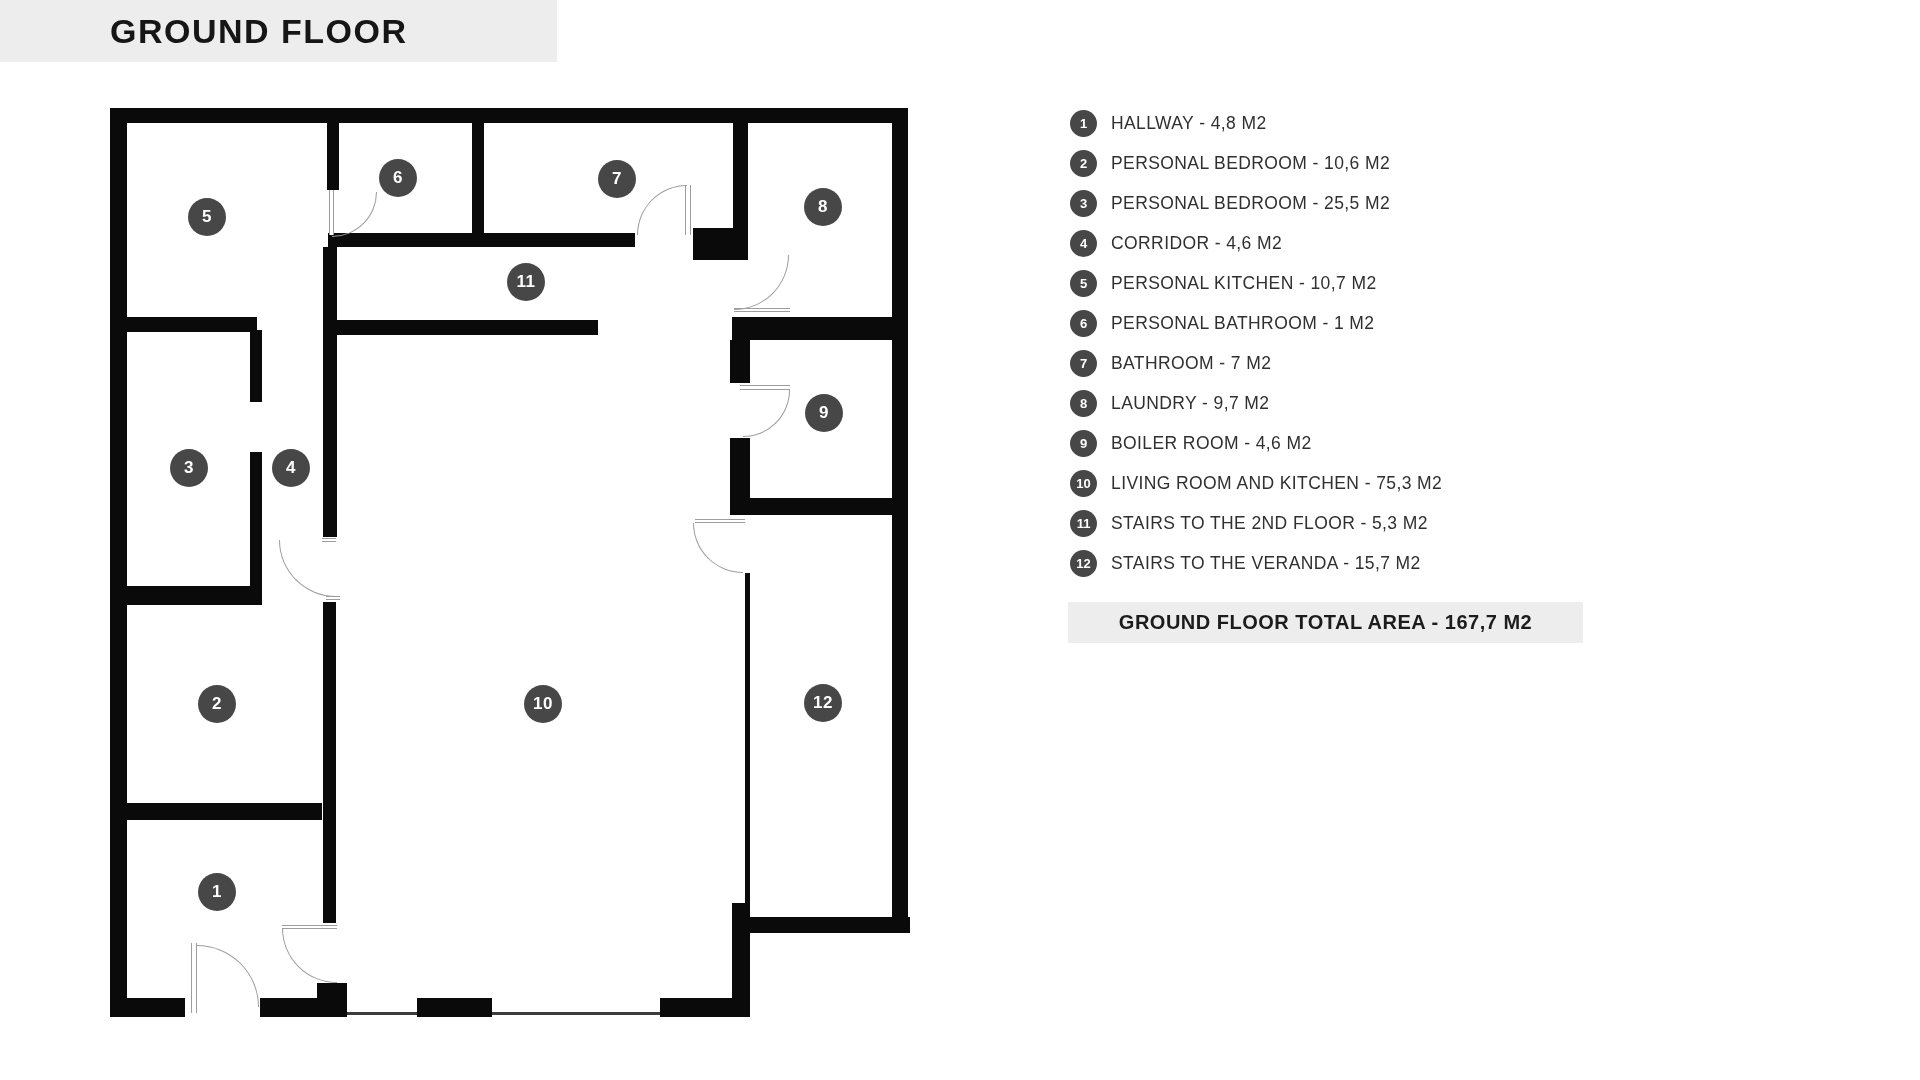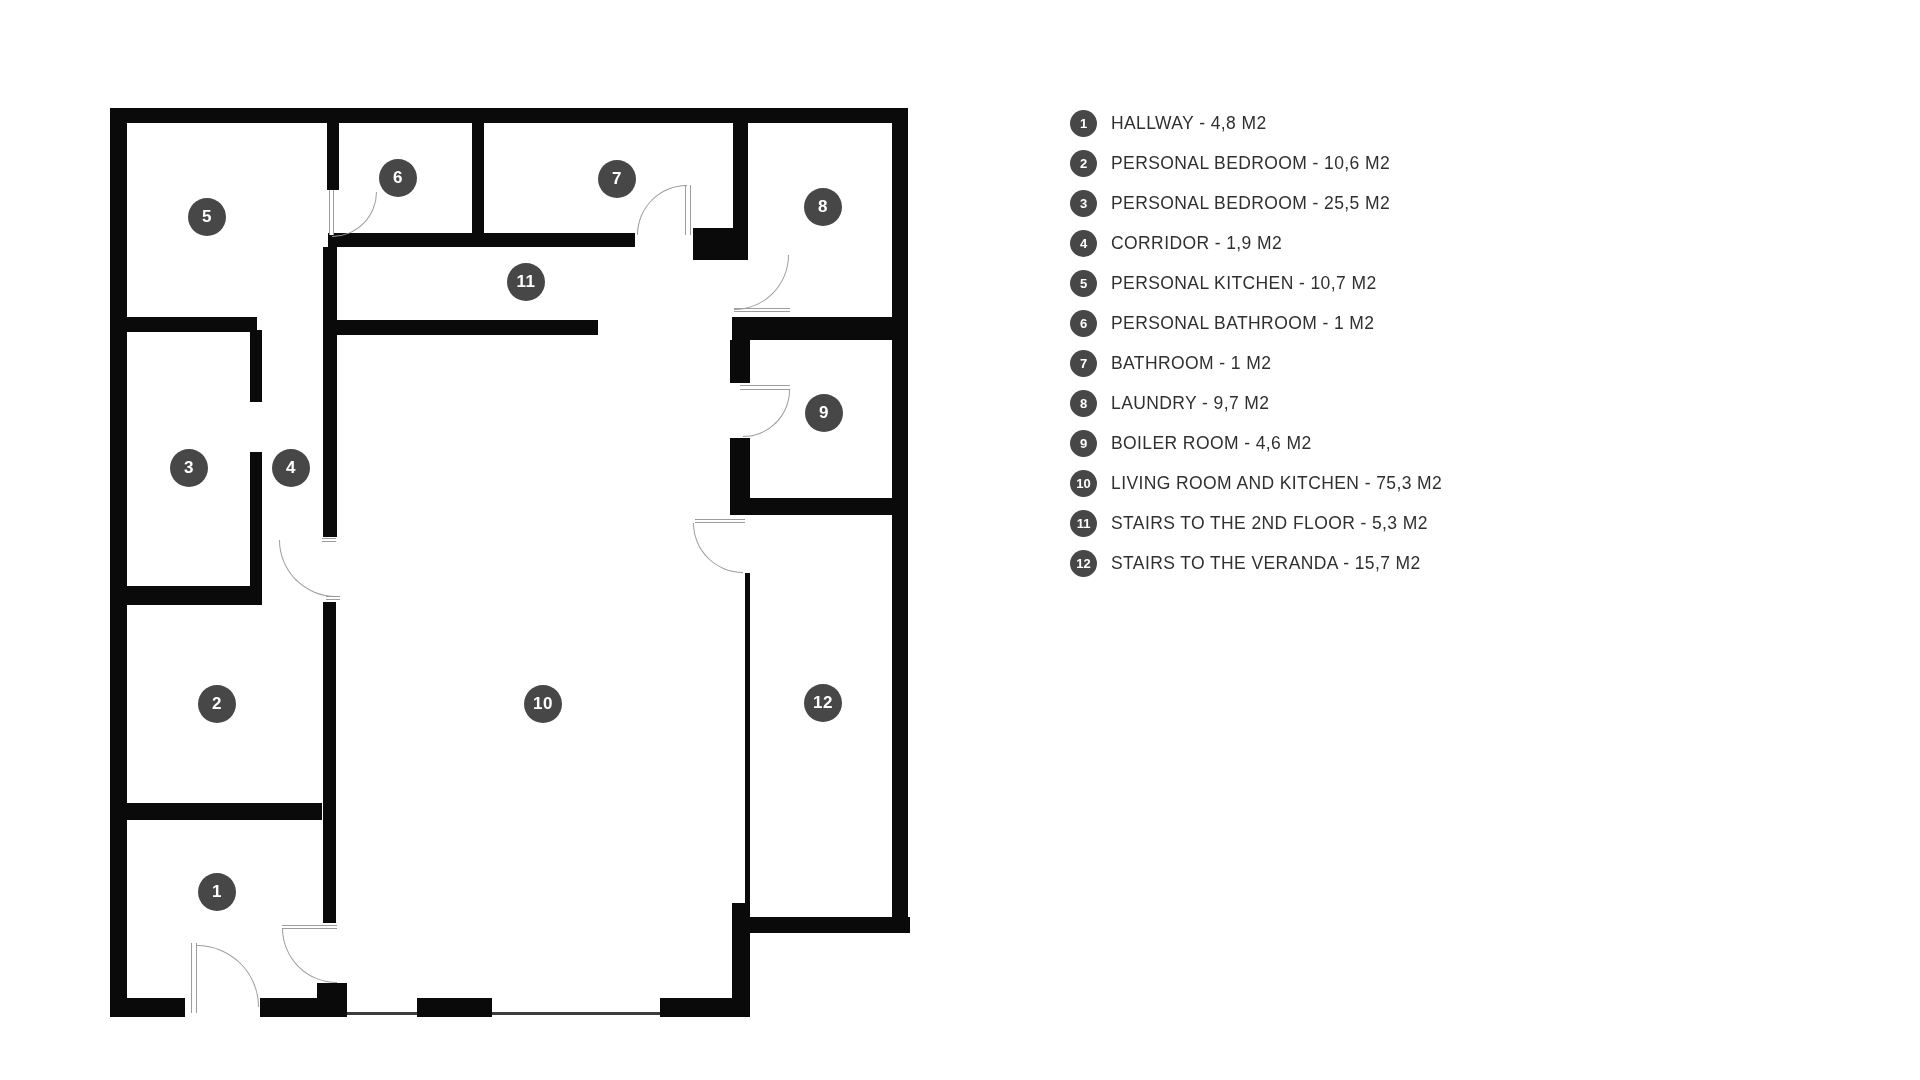--- a/index.html
+++ b/index.html
@@ -32,20 +32,23 @@
 
   
   .total-bar { position:absolute; left:1068px; top:602px; width:515px; height:41px; background:#ededed; display:flex; align-items:center; justify-content:center; }
   .total-text { font-size:20px; font-weight:700; color:#1c1c1c; letter-spacing:0.5px; white-space:nowrap; }
 </style>
 </head>
 <body>
 
 <div class="stage">
 
+  <div class="title-box">
+    <div class="title-text">GROUND FLOOR</div>
+  </div>
 
   <div class="plan">
 
     <div class="w" style="left:110px;top:108px;width:798px;height:15px"></div>
     <div class="w" style="left:110px;top:108px;width:17px;height:909px"></div>
     <div class="w" style="left:892px;top:108px;width:16px;height:825px"></div>
     <div class="w" style="left:110px;top:998px;width:75px;height:19px"></div>
     <div class="w" style="left:260px;top:998px;width:87px;height:19px"></div>
     <div class="w" style="left:317px;top:983px;width:30px;height:19px"></div>
     <div class="w" style="left:417px;top:998px;width:75px;height:19px"></div>
@@ -121,33 +124,33 @@
       <div class="legend-row">
         <div class="legend-badge">2</div>
         <div class="legend-label">PERSONAL BEDROOM - 10,6 M2</div>
       </div>
       <div class="legend-row">
         <div class="legend-badge">3</div>
         <div class="legend-label">PERSONAL BEDROOM - 25,5 M2</div>
       </div>
       <div class="legend-row">
         <div class="legend-badge">4</div>
-        <div class="legend-label">CORRIDOR - 1,9 M2</div>
+        <div class="legend-label">CORRIDOR - 4,6 M2</div>
       </div>
       <div class="legend-row">
         <div class="legend-badge">5</div>
         <div class="legend-label">PERSONAL KITCHEN - 10,7 M2</div>
       </div>
       <div class="legend-row">
         <div class="legend-badge">6</div>
         <div class="legend-label">PERSONAL BATHROOM - 1 M2</div>
       </div>
       <div class="legend-row">
         <div class="legend-badge">7</div>
-        <div class="legend-label">BATHROOM - 1 M2</div>
+        <div class="legend-label">BATHROOM - 7 M2</div>
       </div>
       <div class="legend-row">
         <div class="legend-badge">8</div>
         <div class="legend-label">LAUNDRY - 9,7 M2</div>
       </div>
       <div class="legend-row">
         <div class="legend-badge">9</div>
         <div class="legend-label">BOILER ROOM - 4,6 M2</div>
       </div>
       <div class="legend-row">
@@ -157,14 +160,17 @@
       <div class="legend-row">
         <div class="legend-badge">11</div>
         <div class="legend-label">STAIRS TO THE 2ND FLOOR - 5,3 M2</div>
       </div>
       <div class="legend-row">
         <div class="legend-badge">12</div>
         <div class="legend-label">STAIRS TO THE VERANDA - 15,7 M2</div>
       </div>
     </div>
 
+  <div class="total-bar">
+    <div class="total-text">GROUND FLOOR TOTAL AREA - 167,7 M2</div>
+  </div>
 
 </div>
 
 </body></html>

